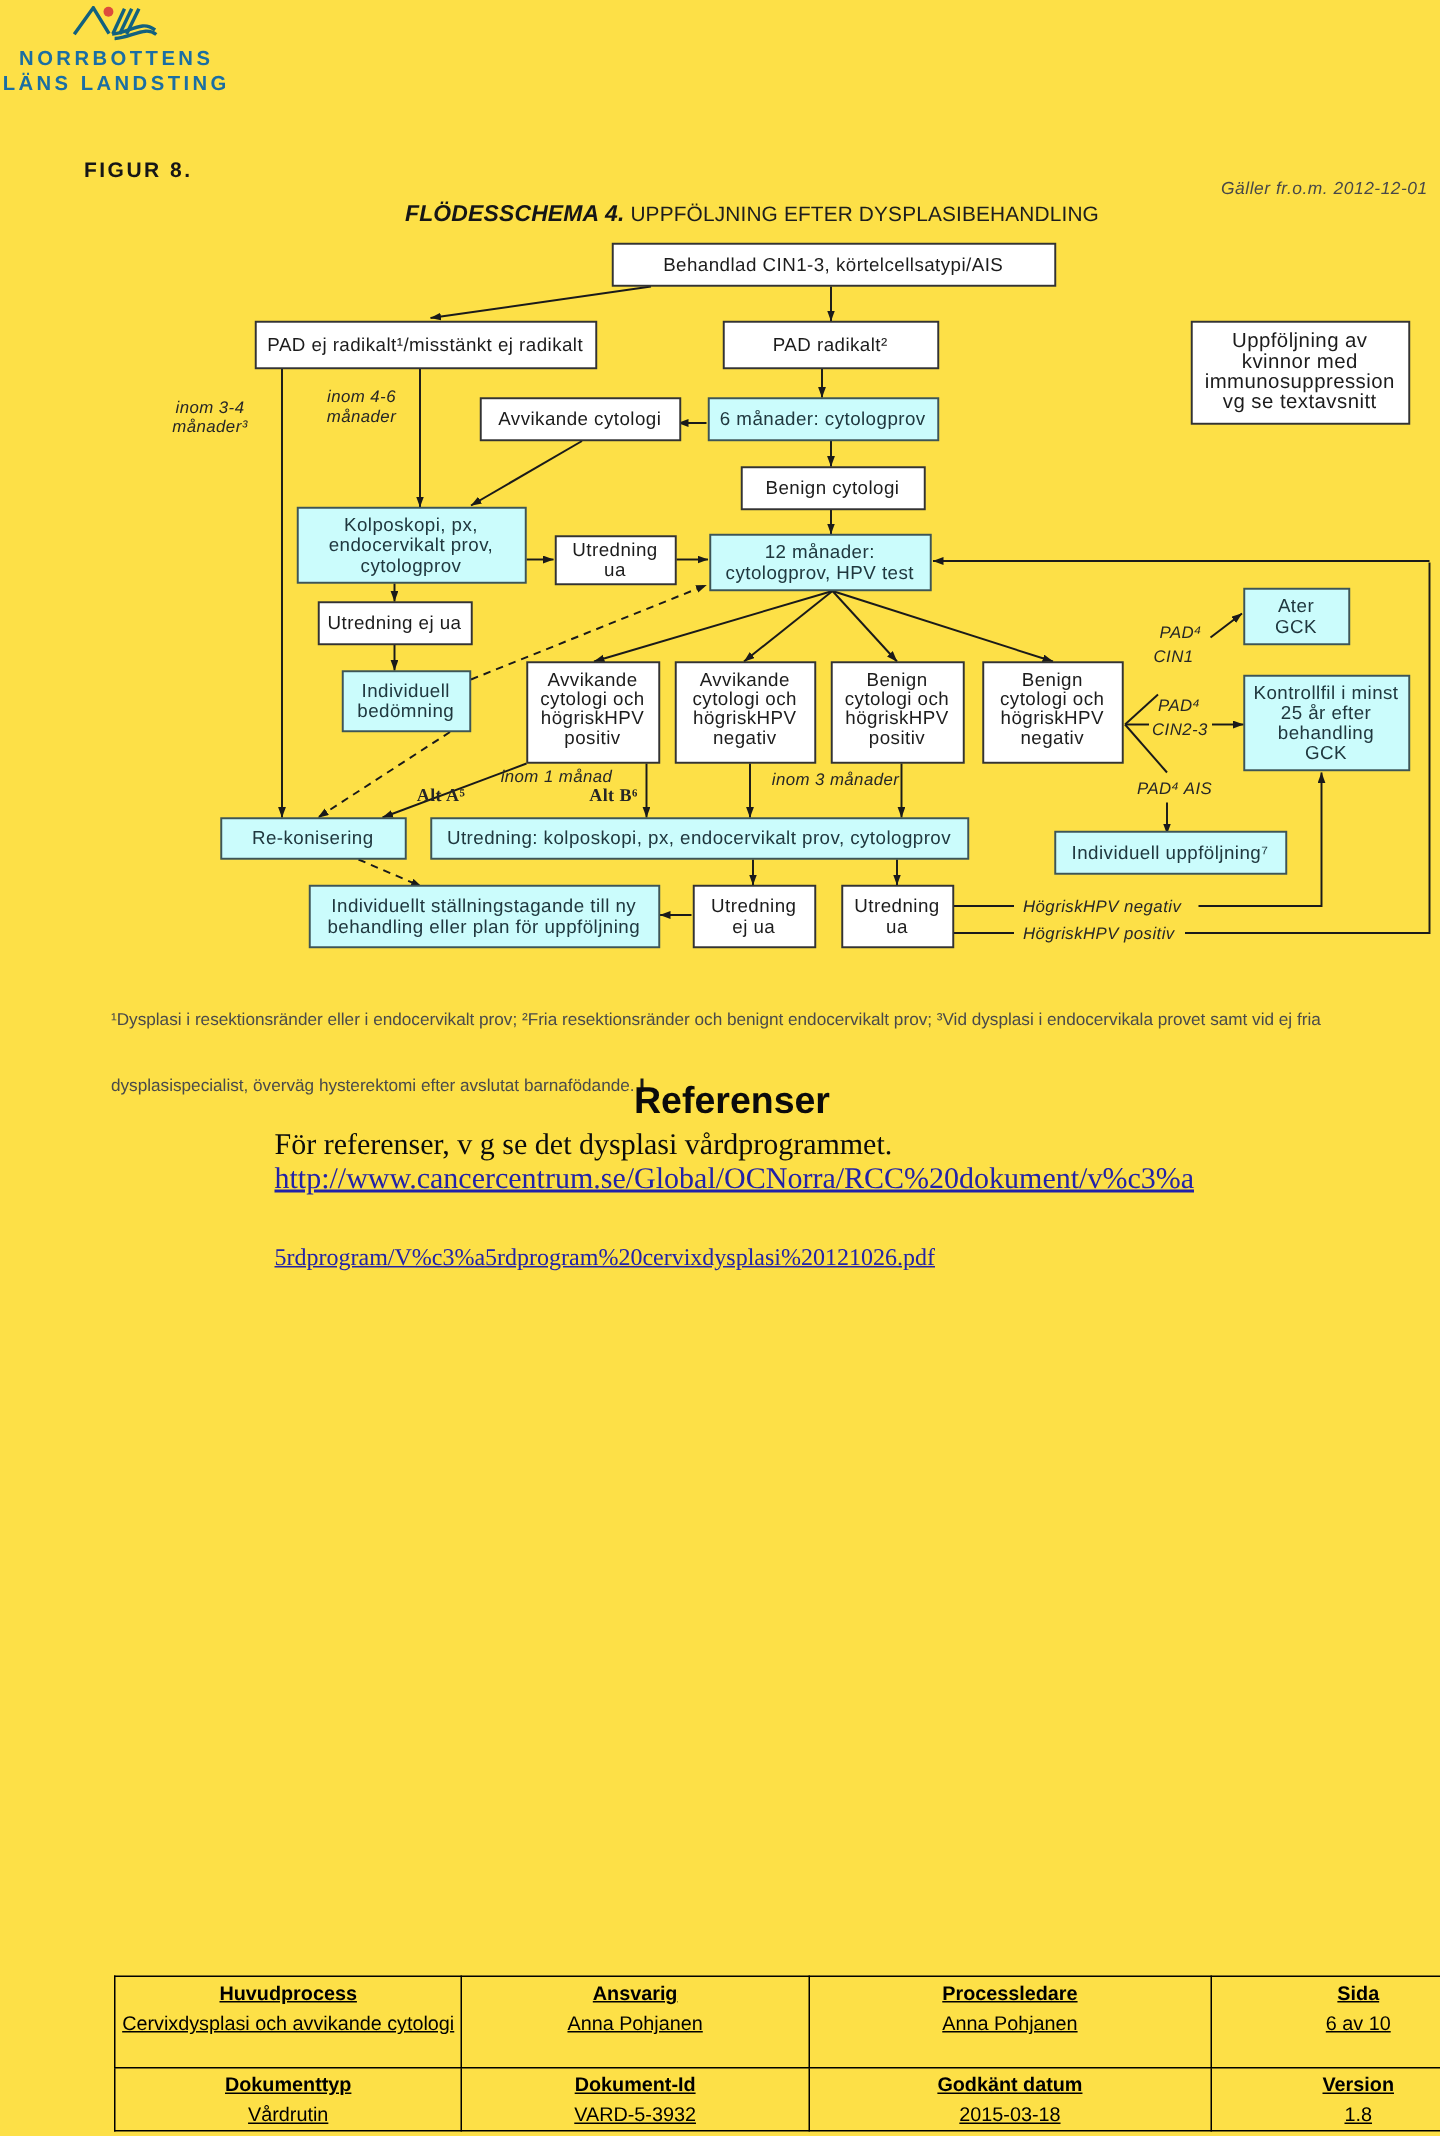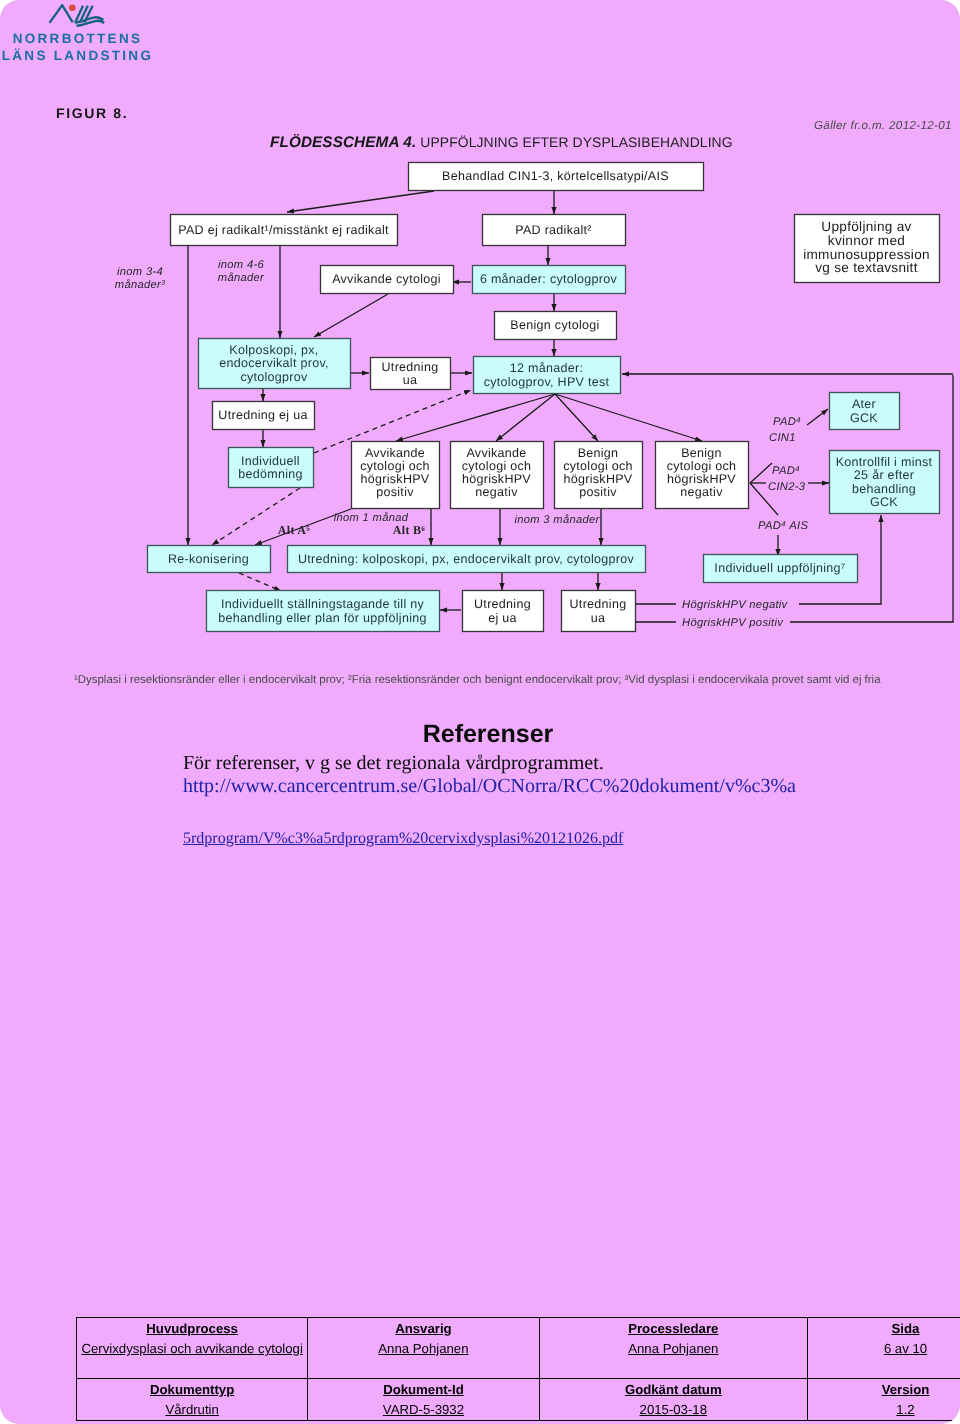--- a/index.html
+++ b/index.html
@@ -1,18 +1,18 @@
 <!DOCTYPE html>
 <html><head>
 <meta charset="utf-8">
 <title>Vardrutin</title>
 <style>
   html,body{margin:0;padding:0;}
   body{width:960px;height:1424px;background:#ffffff;font-family:"Liberation Serif",serif;-webkit-font-smoothing:antialiased;text-rendering:geometricPrecision;}
-  .page{position:relative;width:960px;height:1424px;overflow:hidden;background:#f0abfc;border-radius:19px;}
+  .page{position:relative;width:960px;height:1424px;overflow:hidden;background:#fde047;}
 
   
   .logo{position:absolute;left:0px;top:0px;width:160px;height:64px;}
   .logo-mark{position:absolute;left:48px;top:4px;}
   .logo-t1{position:absolute;left:-60px;top:31px;width:275px;text-align:center;
       font-family:"Liberation Sans",sans-serif;font-weight:bold;font-size:13.5px;
       letter-spacing:2.3px;color:#1a6ea3;white-space:nowrap;}
   .logo-t2{position:absolute;left:-60px;top:48px;width:275px;text-align:center;
       font-family:"Liberation Sans",sans-serif;font-weight:bold;font-size:13.5px;
       letter-spacing:2.3px;color:#1a6ea3;white-space:nowrap;}
@@ -36,21 +36,21 @@
       line-height:11.6px;letter-spacing:0px;white-space:nowrap;margin-top:32px;}
   .fnotes .cursor{display:inline-block;width:2px;height:9px;background:#1a1a1a;
       vertical-align:-1px;margin-left:4px;}
   table.foot .hdr{font-weight:bold;}
   table.foot .val{font-weight:normal;}
 
   .refs{position:absolute;left:0;top:0;width:960px;}
   .refs h2{margin:0;position:absolute;left:8px;top:720px;width:960px;text-align:center;
       font-family:"Liberation Sans",sans-serif;font-weight:bold;font-size:25px;color:#0b0b0b;}
   .refs .l1{position:absolute;left:183px;top:752px;font-size:20px;color:#0b0b0b;line-height:22px;}
-  .refs .l2{position:absolute;left:183px;top:775px;font-size:20px;color:#2222a8;line-height:22px;}
+  .refs .l2{position:absolute;left:183px;top:775px;font-size:20px;color:#2222a8;line-height:22px;text-decoration:underline;}
   .refs .l3{position:absolute;left:183px;top:828px;font-size:16px;color:#2222a8;line-height:22px;text-decoration:underline;}
 
   
   table.foot{position:absolute;left:76px;top:1317px;width:890px;border-collapse:collapse;
       font-family:"Liberation Sans",sans-serif;table-layout:fixed;text-decoration:underline;}
   table.foot td{border:1px solid #000;text-align:center;font-size:13.2px;color:#000;
       padding:0;line-height:20px;vertical-align:top;}
   table.foot .c1{width:223px;}
   table.foot .c2{width:223px;}
   table.foot .c3{width:259px;}
@@ -271,25 +271,26 @@
       <text x="768" y="490" text-anchor="start" font-family="Liberation Sans, sans-serif" font-size="11.2" letter-spacing="0.3" font-style="italic" fill="#262626">CIN2-3</text>
       <text x="758" y="529" text-anchor="start" font-family="Liberation Sans, sans-serif" font-size="11.2" letter-spacing="0.3" font-style="italic" fill="#262626">PAD⁴ AIS</text>
       <text x="682" y="608" text-anchor="start" font-family="Liberation Sans, sans-serif" font-size="11.2" letter-spacing="0.3" font-style="italic" fill="#262626">HögriskHPV negativ</text>
       <text x="682" y="626" text-anchor="start" font-family="Liberation Sans, sans-serif" font-size="11.2" letter-spacing="0.3" font-style="italic" fill="#262626">HögriskHPV positiv</text>
 
     </g>
   </svg>
 
   <div class="fnotes">
     <div class="fn">¹Dysplasi i resektionsränder eller i endocervikalt prov; ²Fria resektionsränder och benignt endocervikalt prov; ³Vid dysplasi i endocervikala provet samt vid ej fria</div>
+    <div class="fn"><span>dysplasispecialist, överväg hysterektomi efter avslutat barnafödande.</span><span class="cursor"></span></div>
   </div>
 
   <div class="refs">
     <h2>Referenser</h2>
-    <div class="l1">För referenser, v g se det regionala vårdprogrammet.</div>
+    <div class="l1">För referenser, v g se det dysplasi vårdprogrammet.</div>
     <div class="l2">http://www.cancercentrum.se/Global/OCNorra/RCC%20dokument/v%c3%a</div>
     <div class="l3">5rdprogram/V%c3%a5rdprogram%20cervixdysplasi%20121026.pdf</div>
   </div>
 
   <table class="foot">
     <tbody>
         <tr class="r1">
       <td class="c1">
             <div class="cellbox">
         <div class="hdr">Huvudprocess</div>
@@ -330,20 +331,20 @@
           </td>
       <td class="c3">
             <div class="cellbox">
         <div class="hdr">Godkänt datum</div>
         <div class="val">2015-03-18</div>
             </div>
           </td>
       <td class="c4">
             <div class="cellbox">
         <div class="hdr">Version</div>
-        <div class="val">1.2</div>
+        <div class="val">1.8</div>
             </div>
           </td>
     </tr>
   </tbody>
     </table>
 
 </div>
 
 </body></html>

